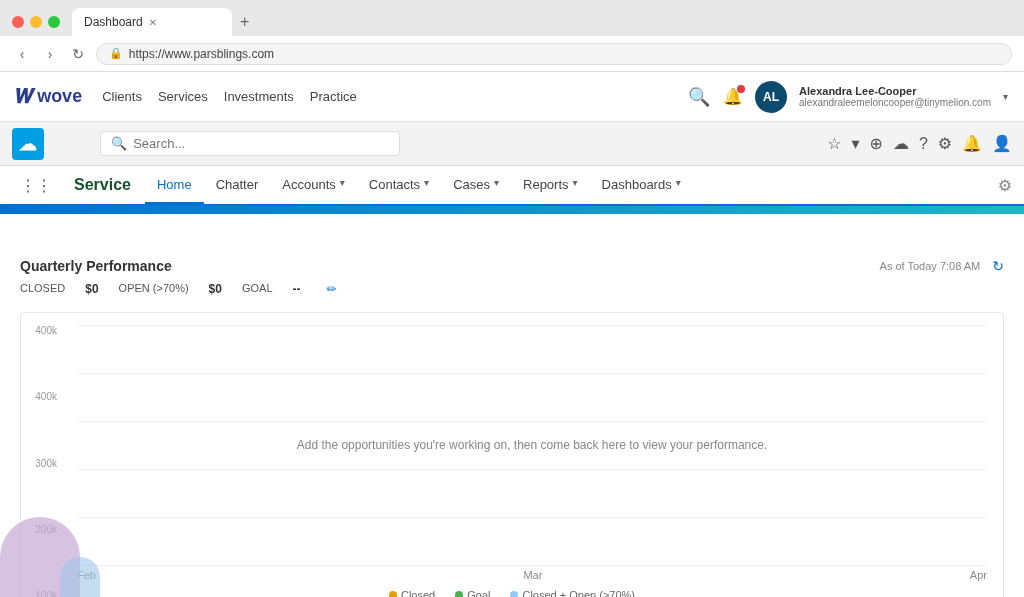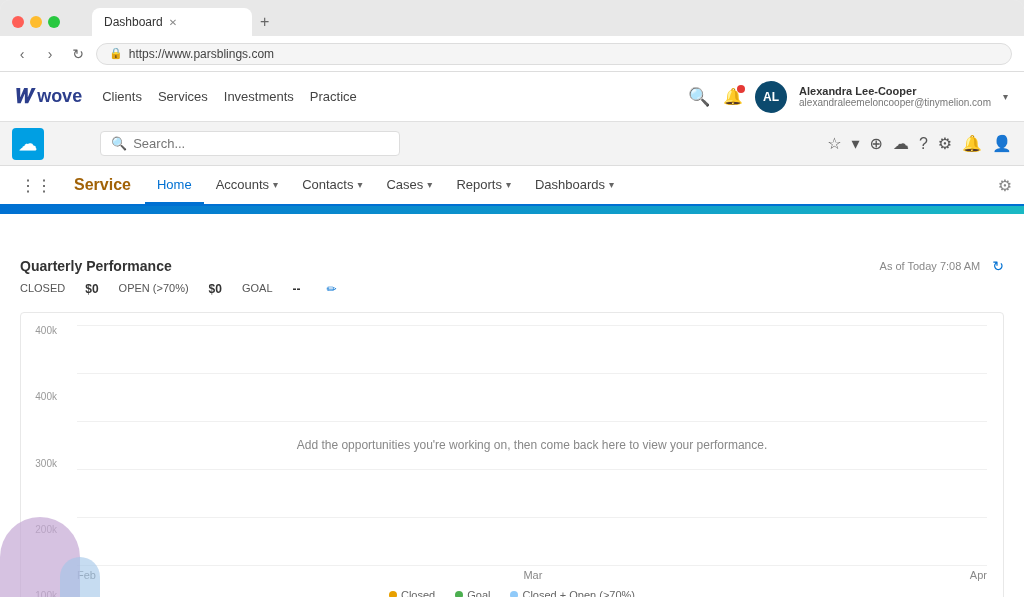--- a/index.html
+++ b/index.html
@@ -36,21 +36,21 @@
       border-radius: 50%;
     }
     .tl-red { background: #ff5f57; }
     .tl-yellow { background: #febc2e; }
     .tl-green { background: #28c840; }
 
     .tab-bar {
       display: flex;
       align-items: center;
       flex: 1;
-      margin-left: 24px;
+      margin-left: 4px;
       gap: 4px;
     }
     .browser-tab {
       background: #fff;
       border-radius: 8px 8px 0 0;
       padding: 4px 12px;
       font-size: 12px;
       color: #333;
       display: flex;
       align-items: center;
@@ -255,21 +255,21 @@
     }
     .service-grid-icon {
       color: #555;
       font-size: 16px;
       cursor: pointer;
       padding: 0 8px;
     }
     .service-title {
       font-size: 16px;
       font-weight: 600;
-      color: #a16207;
+      color: #14532d;
       padding: 0 12px;
     }
     .service-nav-links {
       display: flex;
       align-items: center;
       height: 100%;
     }
     .service-nav-link {
       font-size: 13px;
       color: #444;
@@ -281,21 +281,20 @@
       border-bottom: 3px solid transparent;
       margin-bottom: -2px;
     }
     .service-nav-link.active {
       border-bottom: 3px solid #0070d2;
       color: #0070d2;
       font-weight: 500;
     }
     .service-nav-link-with-arrow {
       display: flex;
-      align-items: center;
       gap: 4px;
     }
     .nav-arrow { font-size: 10px; color: #666; }
     .service-nav-end {
       margin-left: auto;
       color: #888;
       cursor: pointer;
     }
 
     
@@ -513,20 +512,23 @@
       <span class="sf-toolbar-icon">👤</span>
     </div>
   </div>
 
   <div class="service-nav">
     <span class="service-grid-icon">⋮⋮</span>
     <span class="service-title">Service</span>
     <div class="service-nav-links">
       <div class="service-nav-link active">
         <span>Home</span>
+      </div>
+      <div class="service-nav-link">
+        <span>Chatter</span>
       </div>
       <div class="service-nav-link">
         <span class="service-nav-link-with-arrow">
           <span>Accounts</span>
           <span class="nav-arrow">▾</span>
         </span>
       </div>
       <div class="service-nav-link">
         <span class="service-nav-link-with-arrow">
           <span>Contacts</span>

